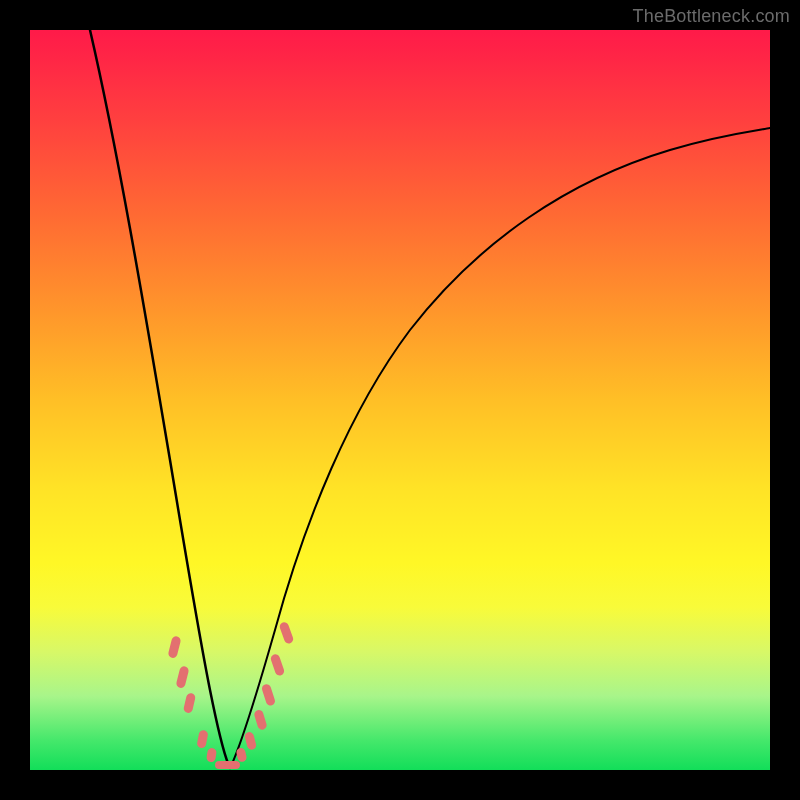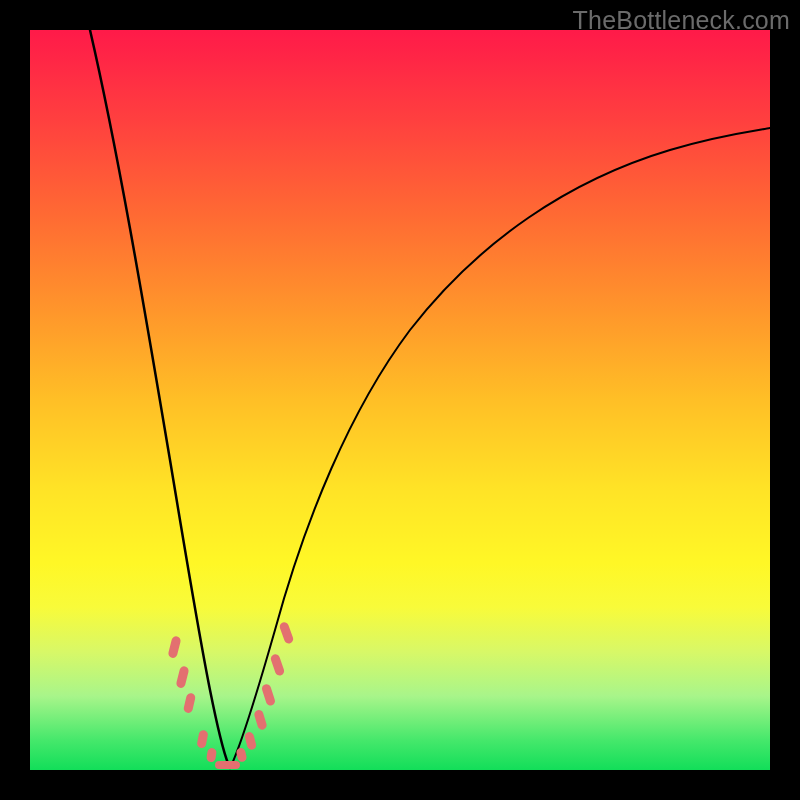--- a/index.html
+++ b/index.html
@@ -13,21 +13,21 @@
       #ff962b 38%,
       #ffbf26 50%,
       #ffe326 62%,
       #fff726 72%,
       #f8fb3a 78%,
       #d8f867 84%,
       #a8f58a 90%,
       #45e86b 96%,
       #12de59 100%);
   }
-  .attribution{position:absolute;top:6px;right:10px;color:#6b6b6b;font-size:25px;font-weight:500;letter-spacing:.2px}
+  .attribution{position:absolute;top:6px;right:10px;color:#6b6b6b;font-size:18px;font-weight:500;letter-spacing:.2px}
   svg.curves{position:absolute;inset:0}
   .curve{fill:none;stroke:#000;stroke-width:2.5;stroke-linecap:round}
   .curve.right{stroke-width:2}
   .marker{fill:#e37070;stroke:none}
 </style>
 </head>
 <body>
 
 <div class="frame">
   <div class="plot-area">

